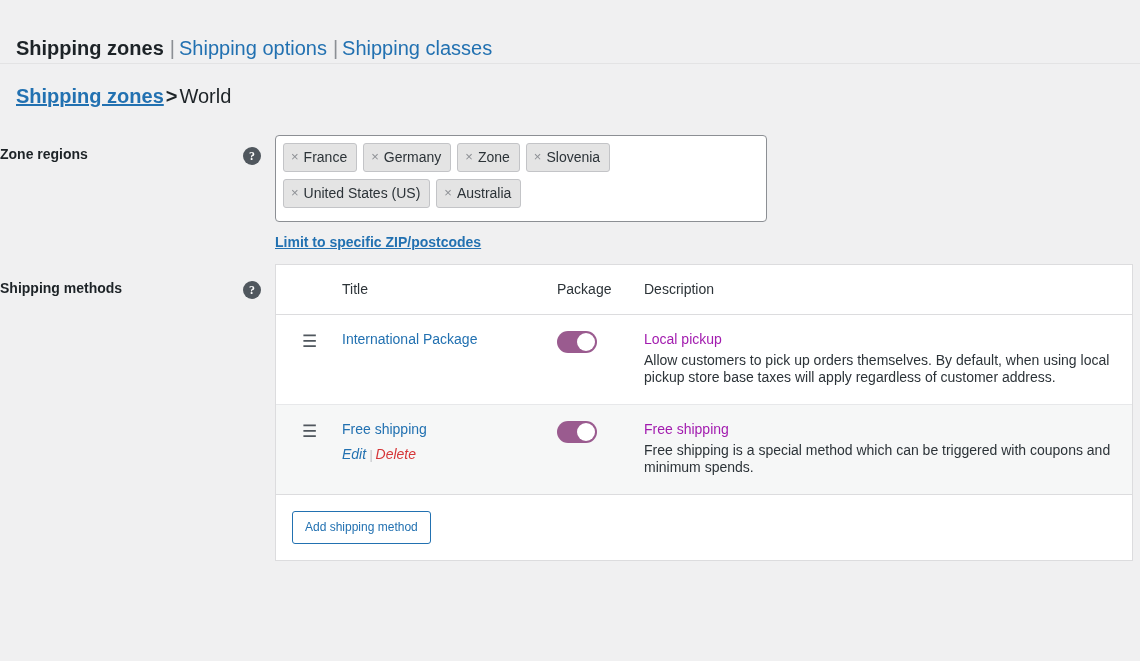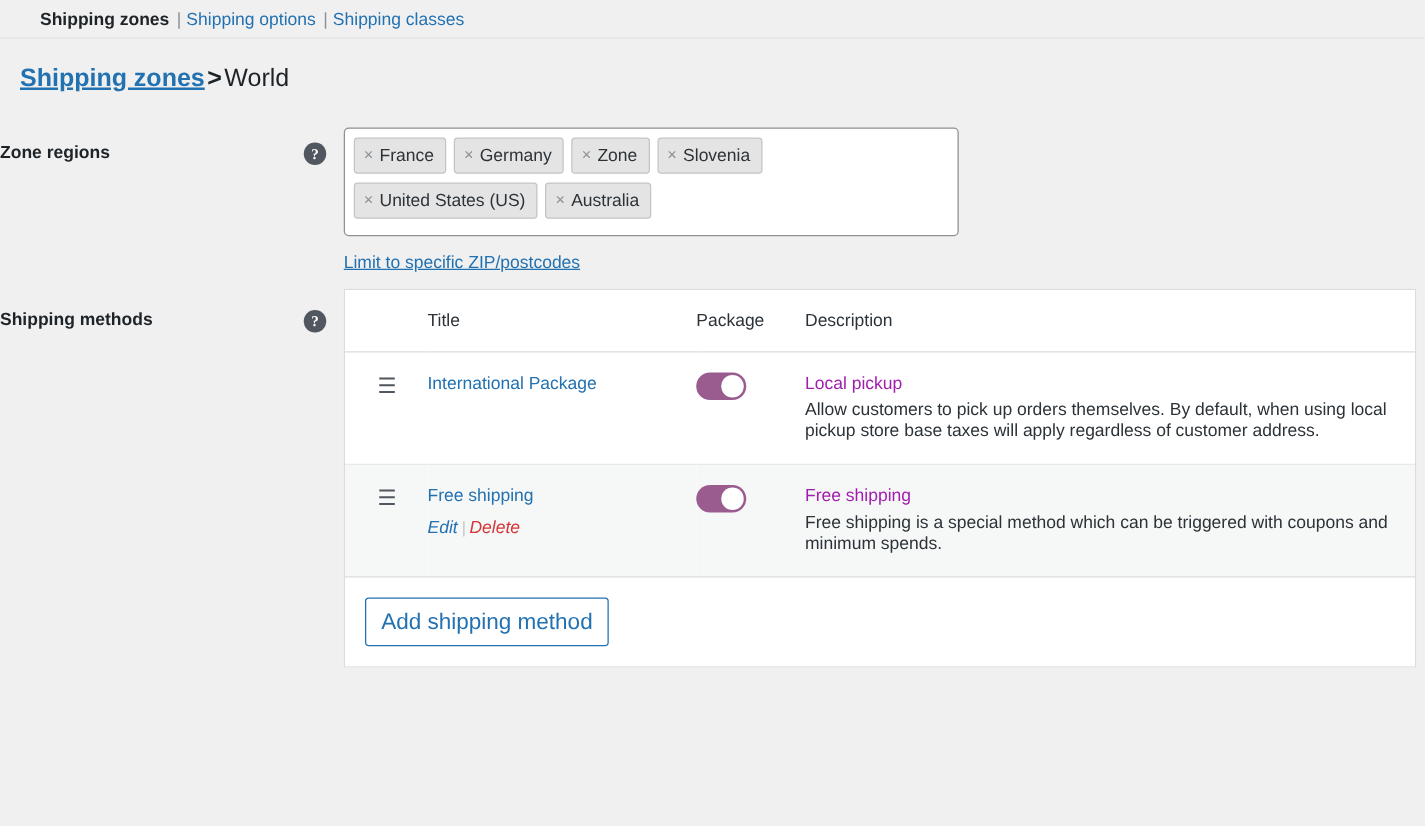--- a/index.html
+++ b/index.html
@@ -11,25 +11,26 @@
     height: 661px;
     background: #f0f0f1;
     font-family: "Liberation Sans", sans-serif;
     color: #1d2327;
     font-size: 14px;
     overflow: hidden;
   }
 
   
   .subnav {
-    padding: 4px 0 0 32px;
-    font-size: 14px;
+    padding: 4px 0 0 16px;
+    font-size: 20px;
     line-height: 22px;
     white-space: nowrap;
     position: relative;
+    margin-top: 33px;
   }
   .subnav .current {
     font-weight: bold;
     color: #1d2327;
   }
   .subnav .sep {
     color: #8c8f94;
     padding: 0 4px 0 6px;
   }
   .subnav a {
@@ -147,20 +148,21 @@
     margin-right: 5px;
     cursor: pointer;
   }
 
   .postcode-link {
     display: inline-block;
     margin-top: 12px;
     color: #2271b1;
     text-decoration: underline;
     font-size: 14px;
+    font-weight: bold;
   }
 
   
   .methods-panel {
     width: 858px;
     box-sizing: border-box;
     border: 1px solid #dcdcde;
     background: #fff;
   }
   .methods-table {
@@ -256,21 +258,21 @@
     border-top: 1px solid #dcdcde;
     padding: 16px 0 16px 16px;
     background: #fff;
   }
   .btn-secondary {
     background: #fff;
     border: 1px solid #2271b1;
     border-radius: 3px;
     color: #2271b1;
     font-family: "Liberation Sans", sans-serif;
-    font-size: 18px;
+    font-size: 12px;
     line-height: 1;
     padding: 9px 12px 10px 12px;
     cursor: pointer;
   }
 </style>
 </head>
 <body>
 
 <div class="subnav">
   <span class="current">Shipping zones</span><span class="sep">|</span><a href="#">Shipping options</a><span class="sep">|</span><a href="#">Shipping classes</a>

